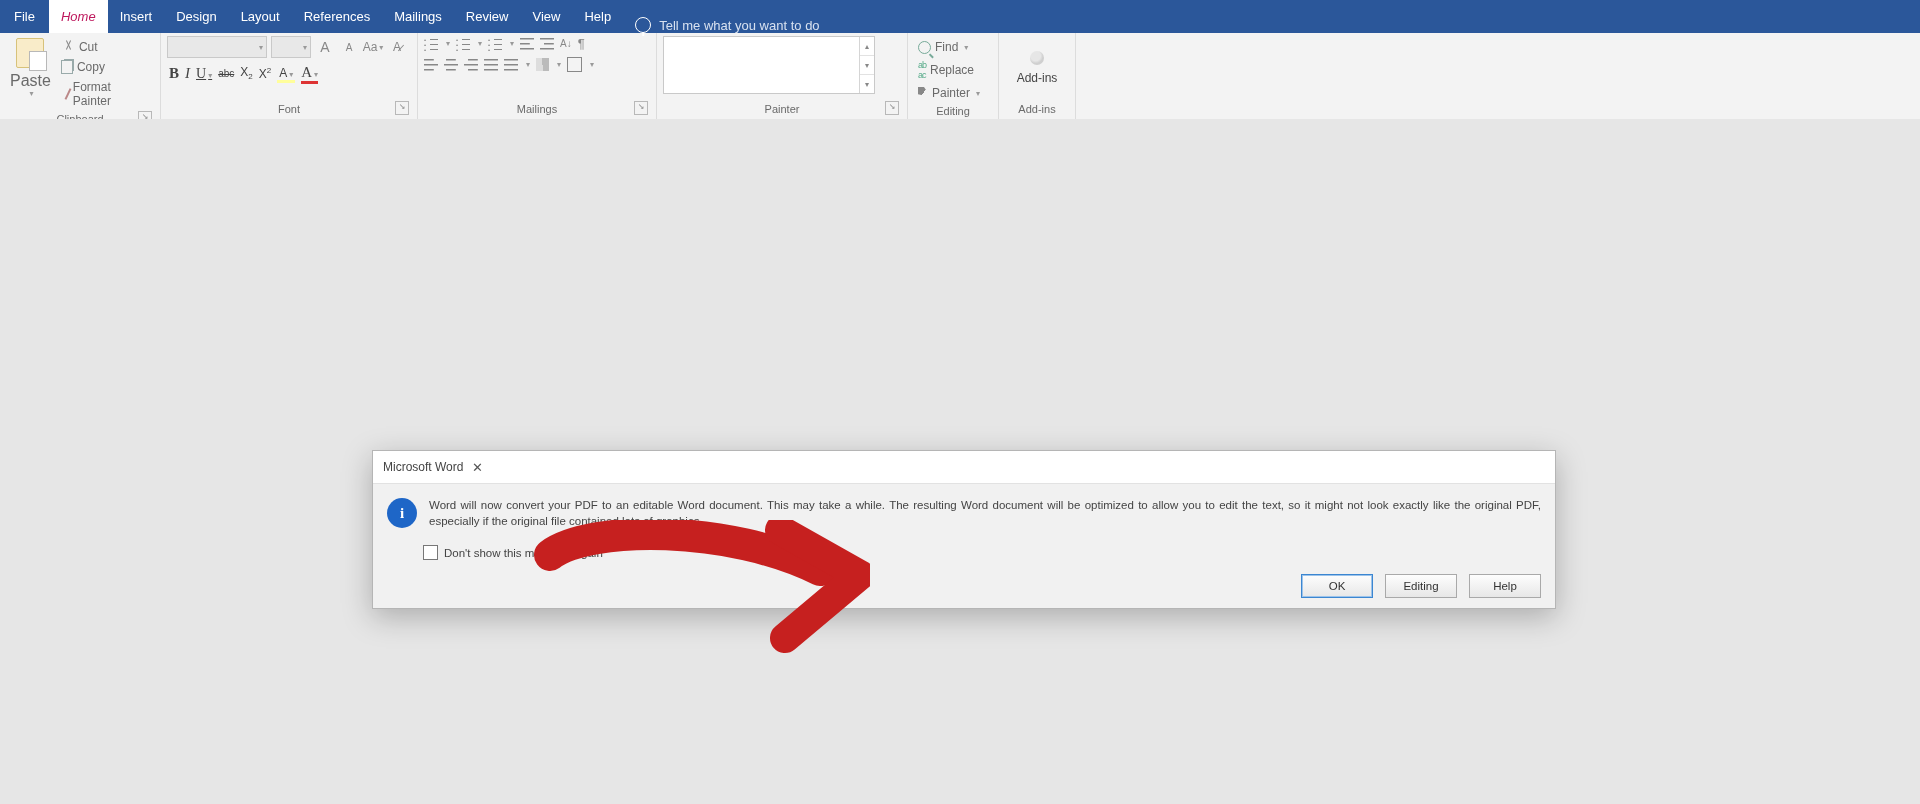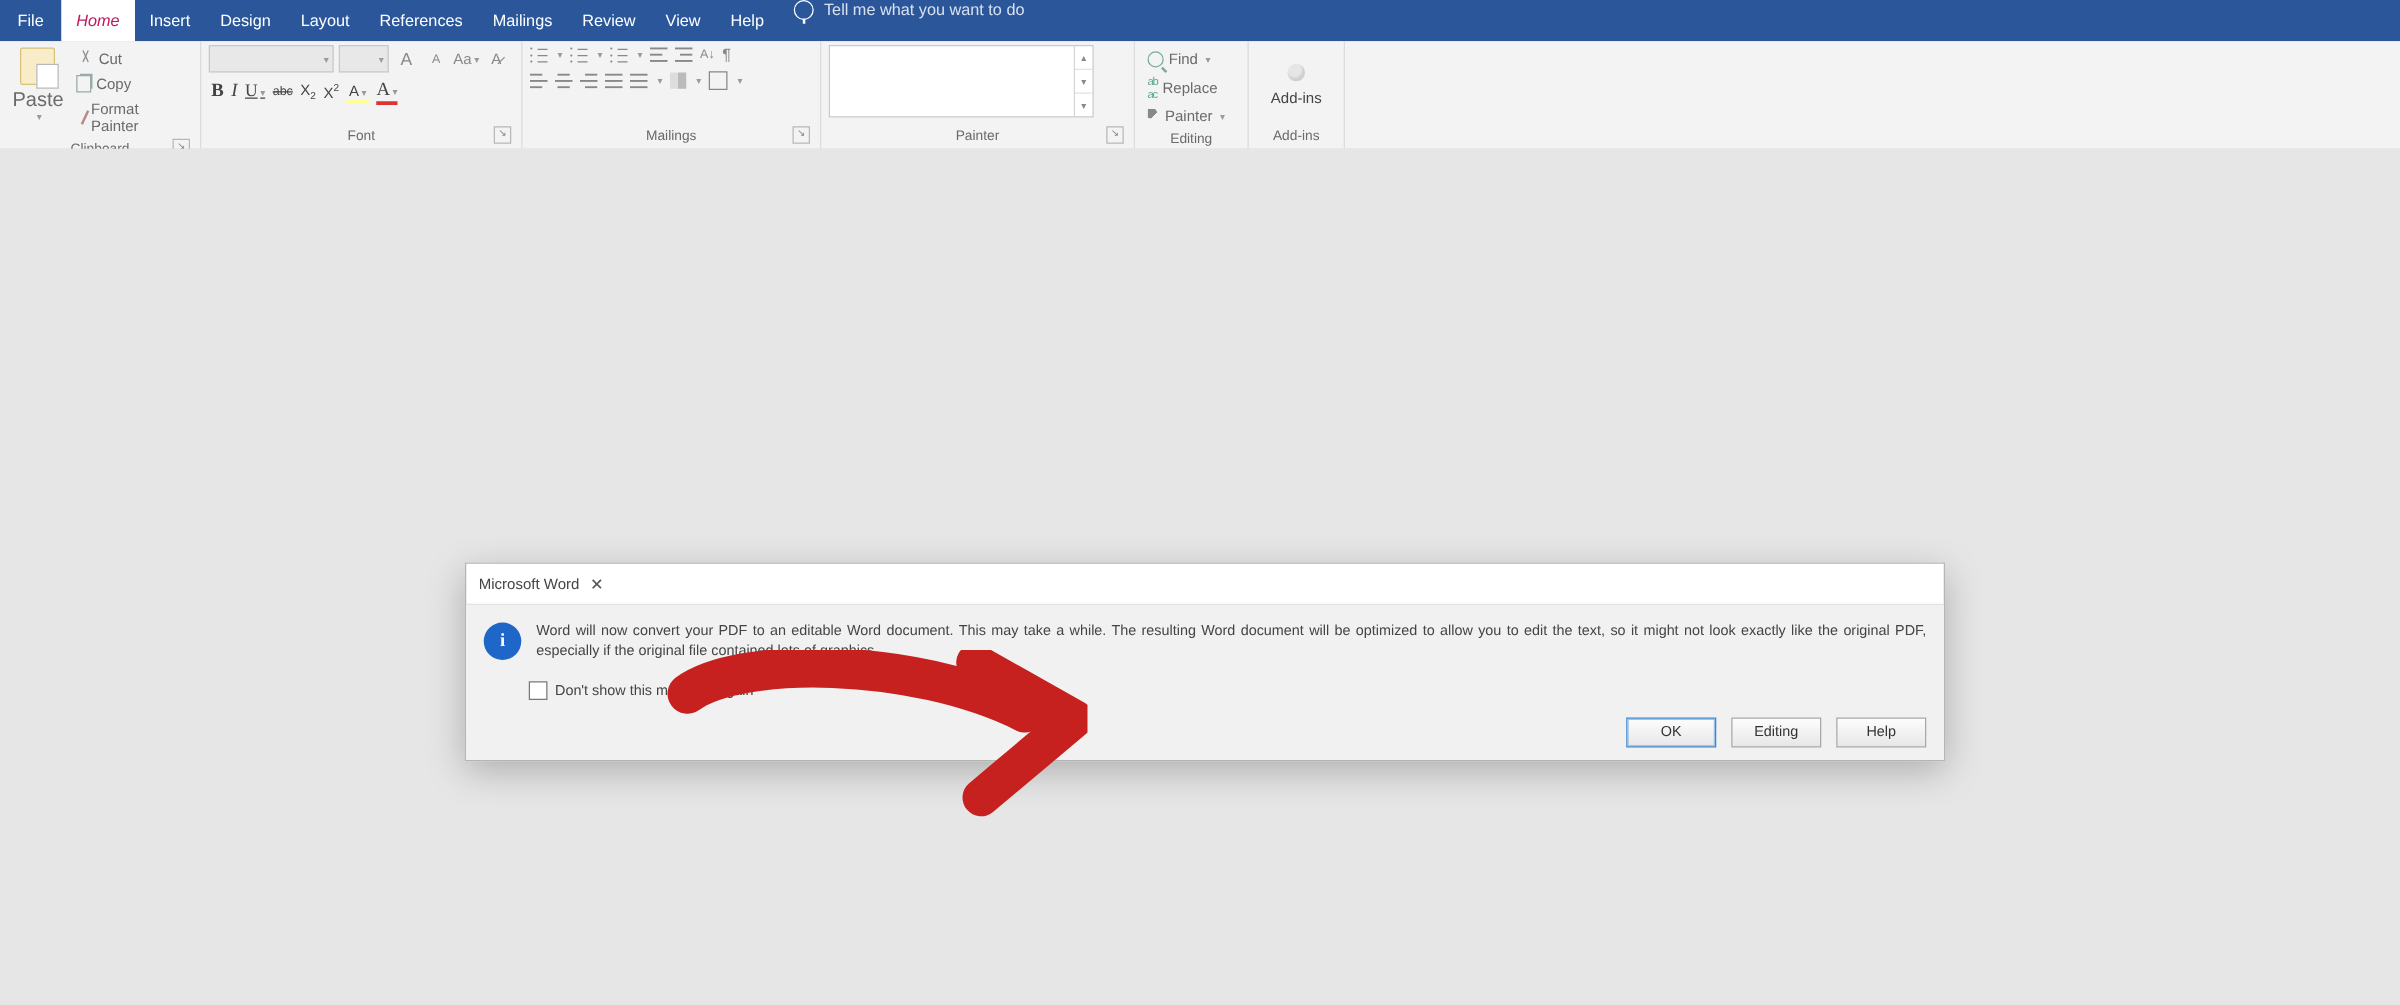--- a/index.html
+++ b/index.html
@@ -29,21 +29,21 @@
     cursor: default;
   }
   .menubar .tab.file { padding: 0 14px; }
   .menubar .tab.active {
     background: #fff;
     color: #be185d;
     font-style: italic;
   }
   .tellme-wrap {
     display: flex;
-    align-items: flex-start;
+    align-items: flex-end;
     margin-left: 12px;
   }
   .tellme-wrap .bulb {
     width: 14px; height: 14px;
     border: 1.4px solid #fff;
     border-radius: 50%;
     position: relative;
     margin-right: 8px;
   }
   .tellme-wrap .bulb::after {

